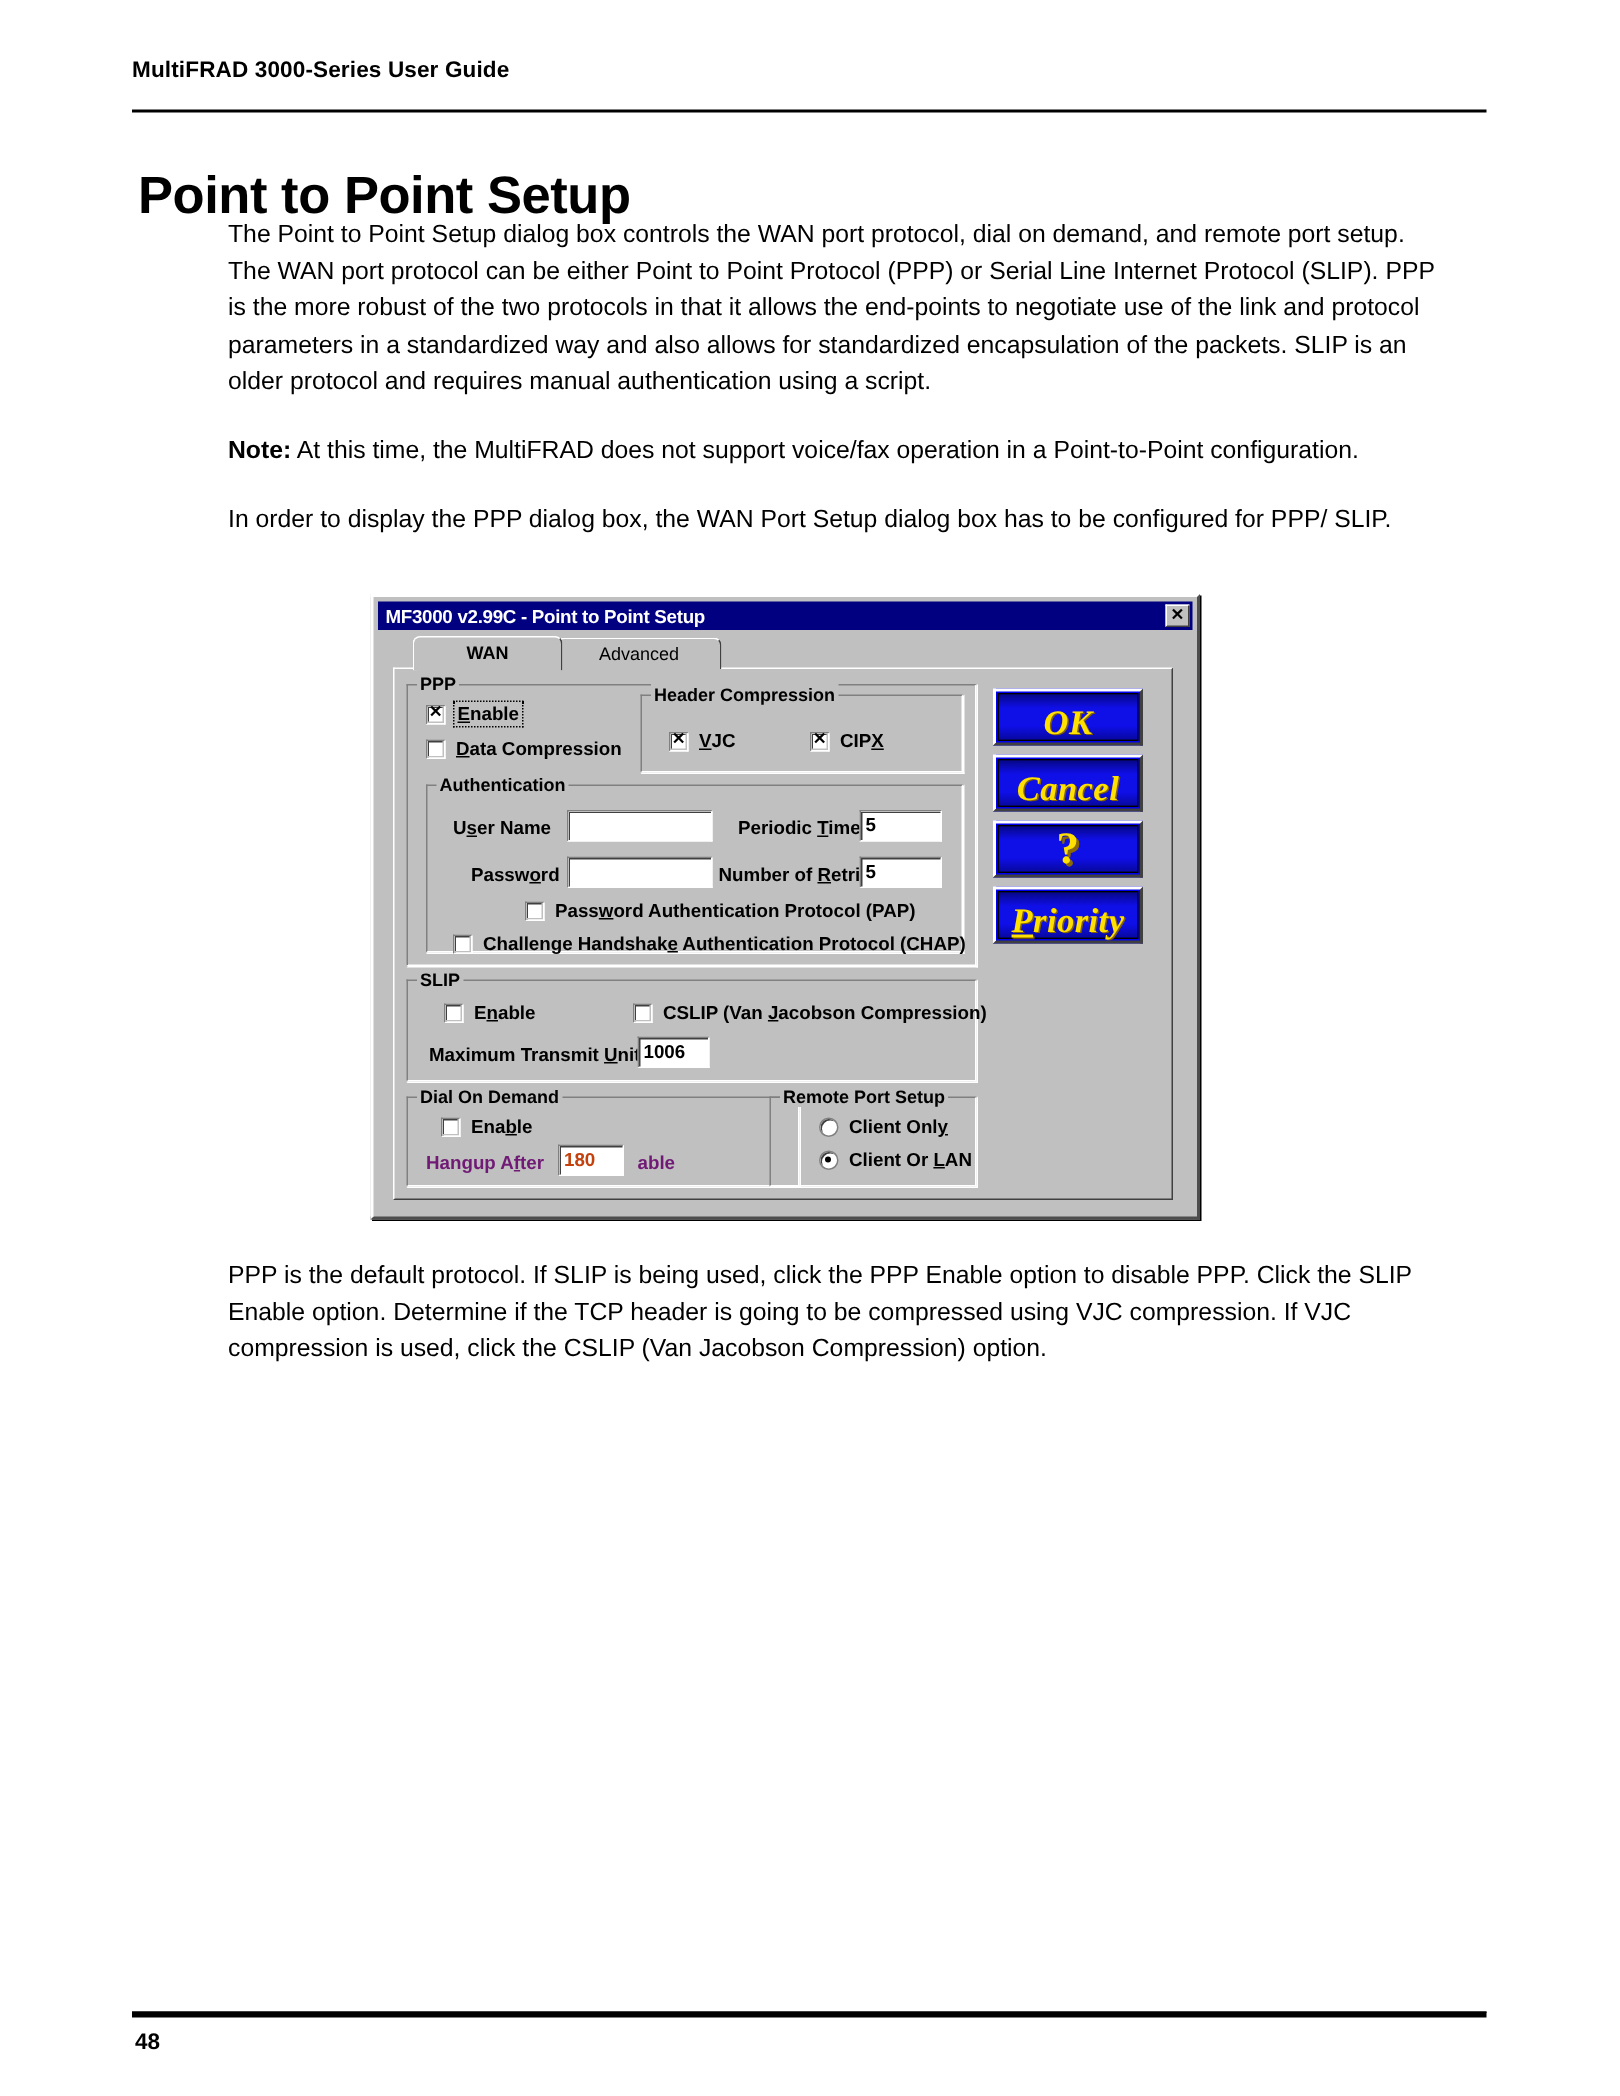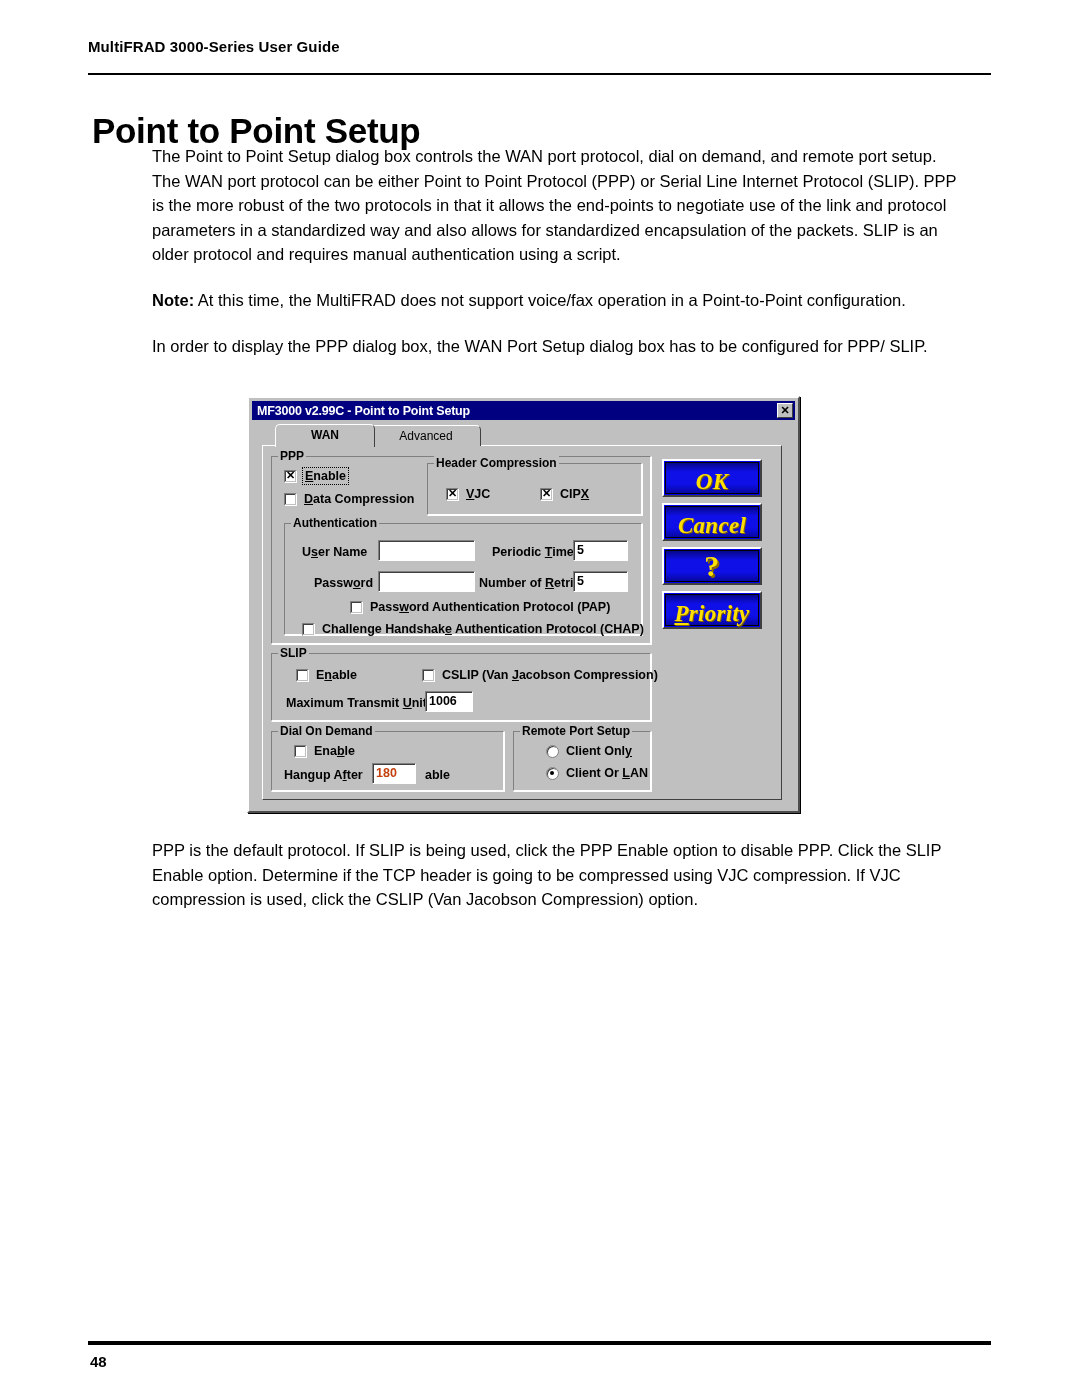--- a/index.html
+++ b/index.html
@@ -276,21 +276,21 @@
     white-space: nowrap;
     overflow: hidden;
   }
   .lbl {
     position: absolute;
     font-weight: bold;
     font-size: 12.5px;
     white-space: nowrap;
   }
   .lbl u { text-decoration: underline; }
-  .dim { color: #000000; }
+  .dim { color: #701a75; }
   .field.dim { color: #c2410c; }
 
   
   .pbtn {
     position: absolute;
     width: 100px;
     height: 38px;
     border-top: 2px solid #ffffff;
     border-left: 2px solid #ffffff;
     border-right: 2px solid #404040;
@@ -420,21 +420,21 @@
       </div>
       <div class="cbrow" style="left:150px; top:14px;">
         <span class="cb"></span>
         <span class="cbtext">CSLIP (Van <u>J</u>acobson Compression)</span>
       </div>
 
       <span class="lbl" style="left:14px; top:42px;">Maximum Transmit <u>U</u>nit</span>
       <div class="field" style="left:153px; top:37px; width:48px; height:21px;">1006</div>
     </div>
 
-    <div class="group" style="left:8px; top:285px; width:233px; height:60px;">
+    <div class="group" style="left:8px; top:285px; width:262px; height:60px;">
       <span class="group-inner"></span>
       <span class="g-label">Dial On Demand</span>
 
       <div class="cbrow" style="left:22px; top:12px;">
         <span class="cb"></span>
         <span class="cbtext">Ena<u>b</u>le</span>
       </div>
 
       <span class="lbl dim" style="left:12px; top:36px;">Hangup A<u>f</u>ter</span>
       <div class="field dim" style="left:100px; top:31px; width:44px; height:21px;">180</div>

